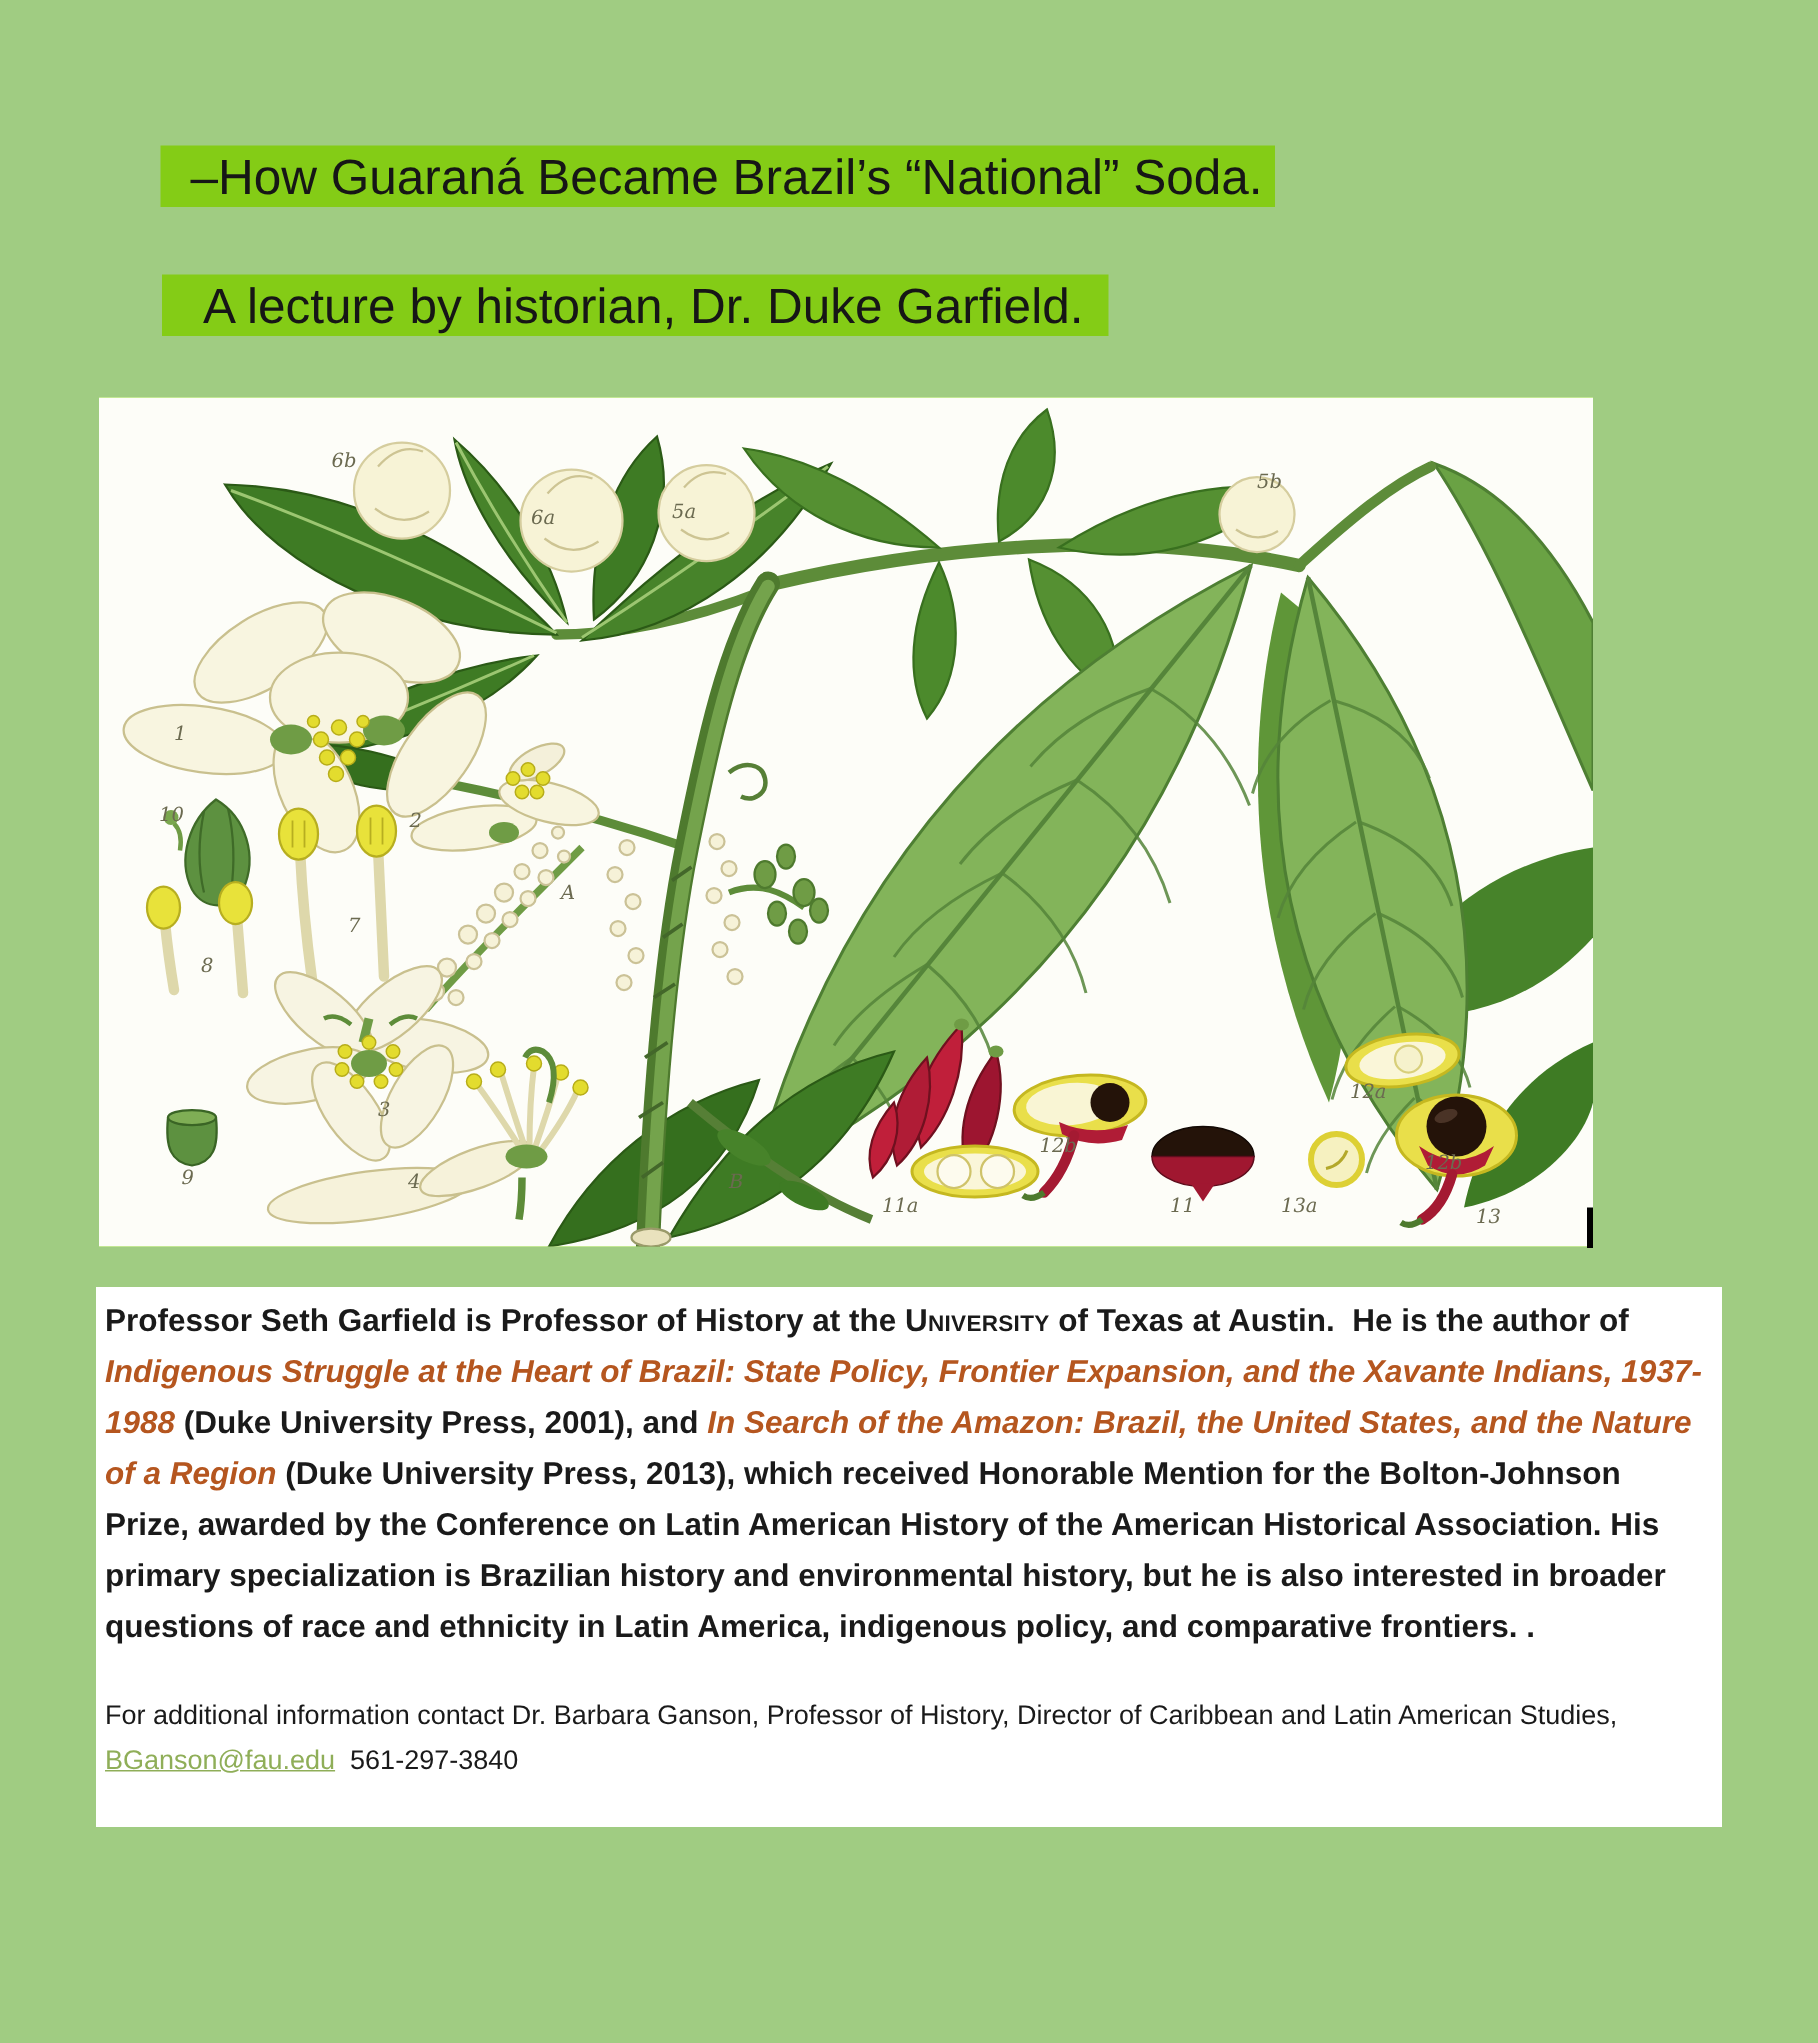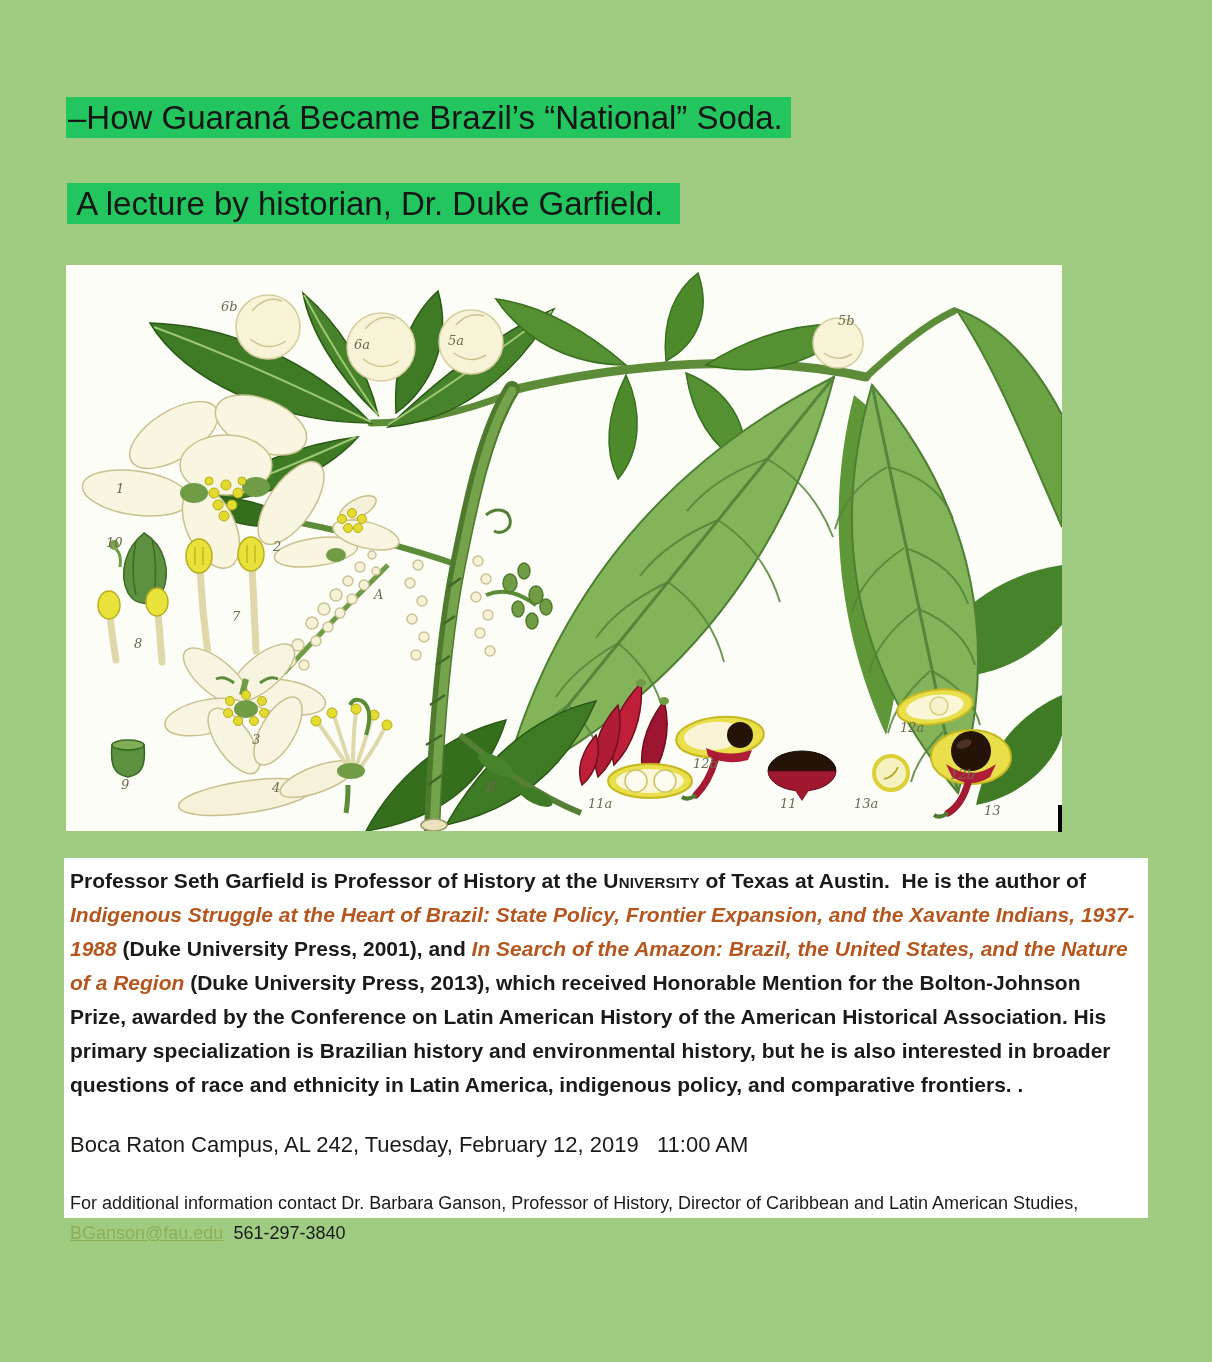--- a/index.html
+++ b/index.html
@@ -4,25 +4,26 @@
 <style>
   html,body{margin:0;padding:0;}
   body{
     width:1212px;height:1362px;position:relative;overflow:hidden;
     background:#a0cc82;
     font-family:"Liberation Sans",sans-serif;
     color:#1a1a1a;
   }
   .headline{
     position:absolute;
-    background:#22c55e;
+    background:#84cc16;
     font-size:33px;line-height:41px;
     white-space:pre;
     color:#161616;
-    padding:0 8px 0 2px;
+    padding:0 8px 0 20px;
+    margin-left:41px;
   }
   .headline1{left:66px;top:97px;}
   .headline2{left:67px;top:183px;}
   .plate{
     position:absolute;left:66px;top:265px;width:996px;height:566px;
     background:#bef264;
   }
   .plate svg{display:block;}
   .text-cursor{
     position:absolute;left:1058px;top:805px;width:4px;height:27px;background:#000;
@@ -390,15 +391,14 @@
         <text x="884" y="514" class="fig-label">12b</text>
         <text x="918" y="550" class="fig-label">13</text>
       </g>
   </svg>
 </div>
 
 <div class="text-cursor"></div>
 
 <div class="info">
   <p class="bio"><span class="seg-b">Professor Seth Garfield is Professor of History at the </span><span class="seg-sc">University</span><span class="seg-b"> of Texas at Austin.  He is the author of </span><span class="seg-i">Indigenous Struggle at the Heart of Brazil: State Policy, Frontier Expansion, and the Xavante Indians, 1937-1988</span><span class="seg-b"> (Duke University Press, 2001), and </span><span class="seg-i">In Search of the Amazon: Brazil, the United States, and the Nature of a Region</span><span class="seg-b"> (Duke University Press, 2013), which received Honorable Mention for the Bolton-Johnson Prize, awarded by the Conference on Latin American History of the American Historical Association. His primary specialization is Brazilian history and environmental history, but he is also interested in broader questions of race and ethnicity in Latin America, indigenous policy, and comparative frontiers. .</span></p>
-  <p class="venue">Boca Raton Campus, AL 242, Tuesday, February 12, 2019   11:00 AM</p>
   <p class="contact"><span>For additional information contact Dr. Barbara Ganson, Professor of History, Director of Caribbean and Latin American Studies, </span><a>BGanson@fau.edu</a><span>  561-297-3840</span></p>
 </div>
 
 </body></html>

